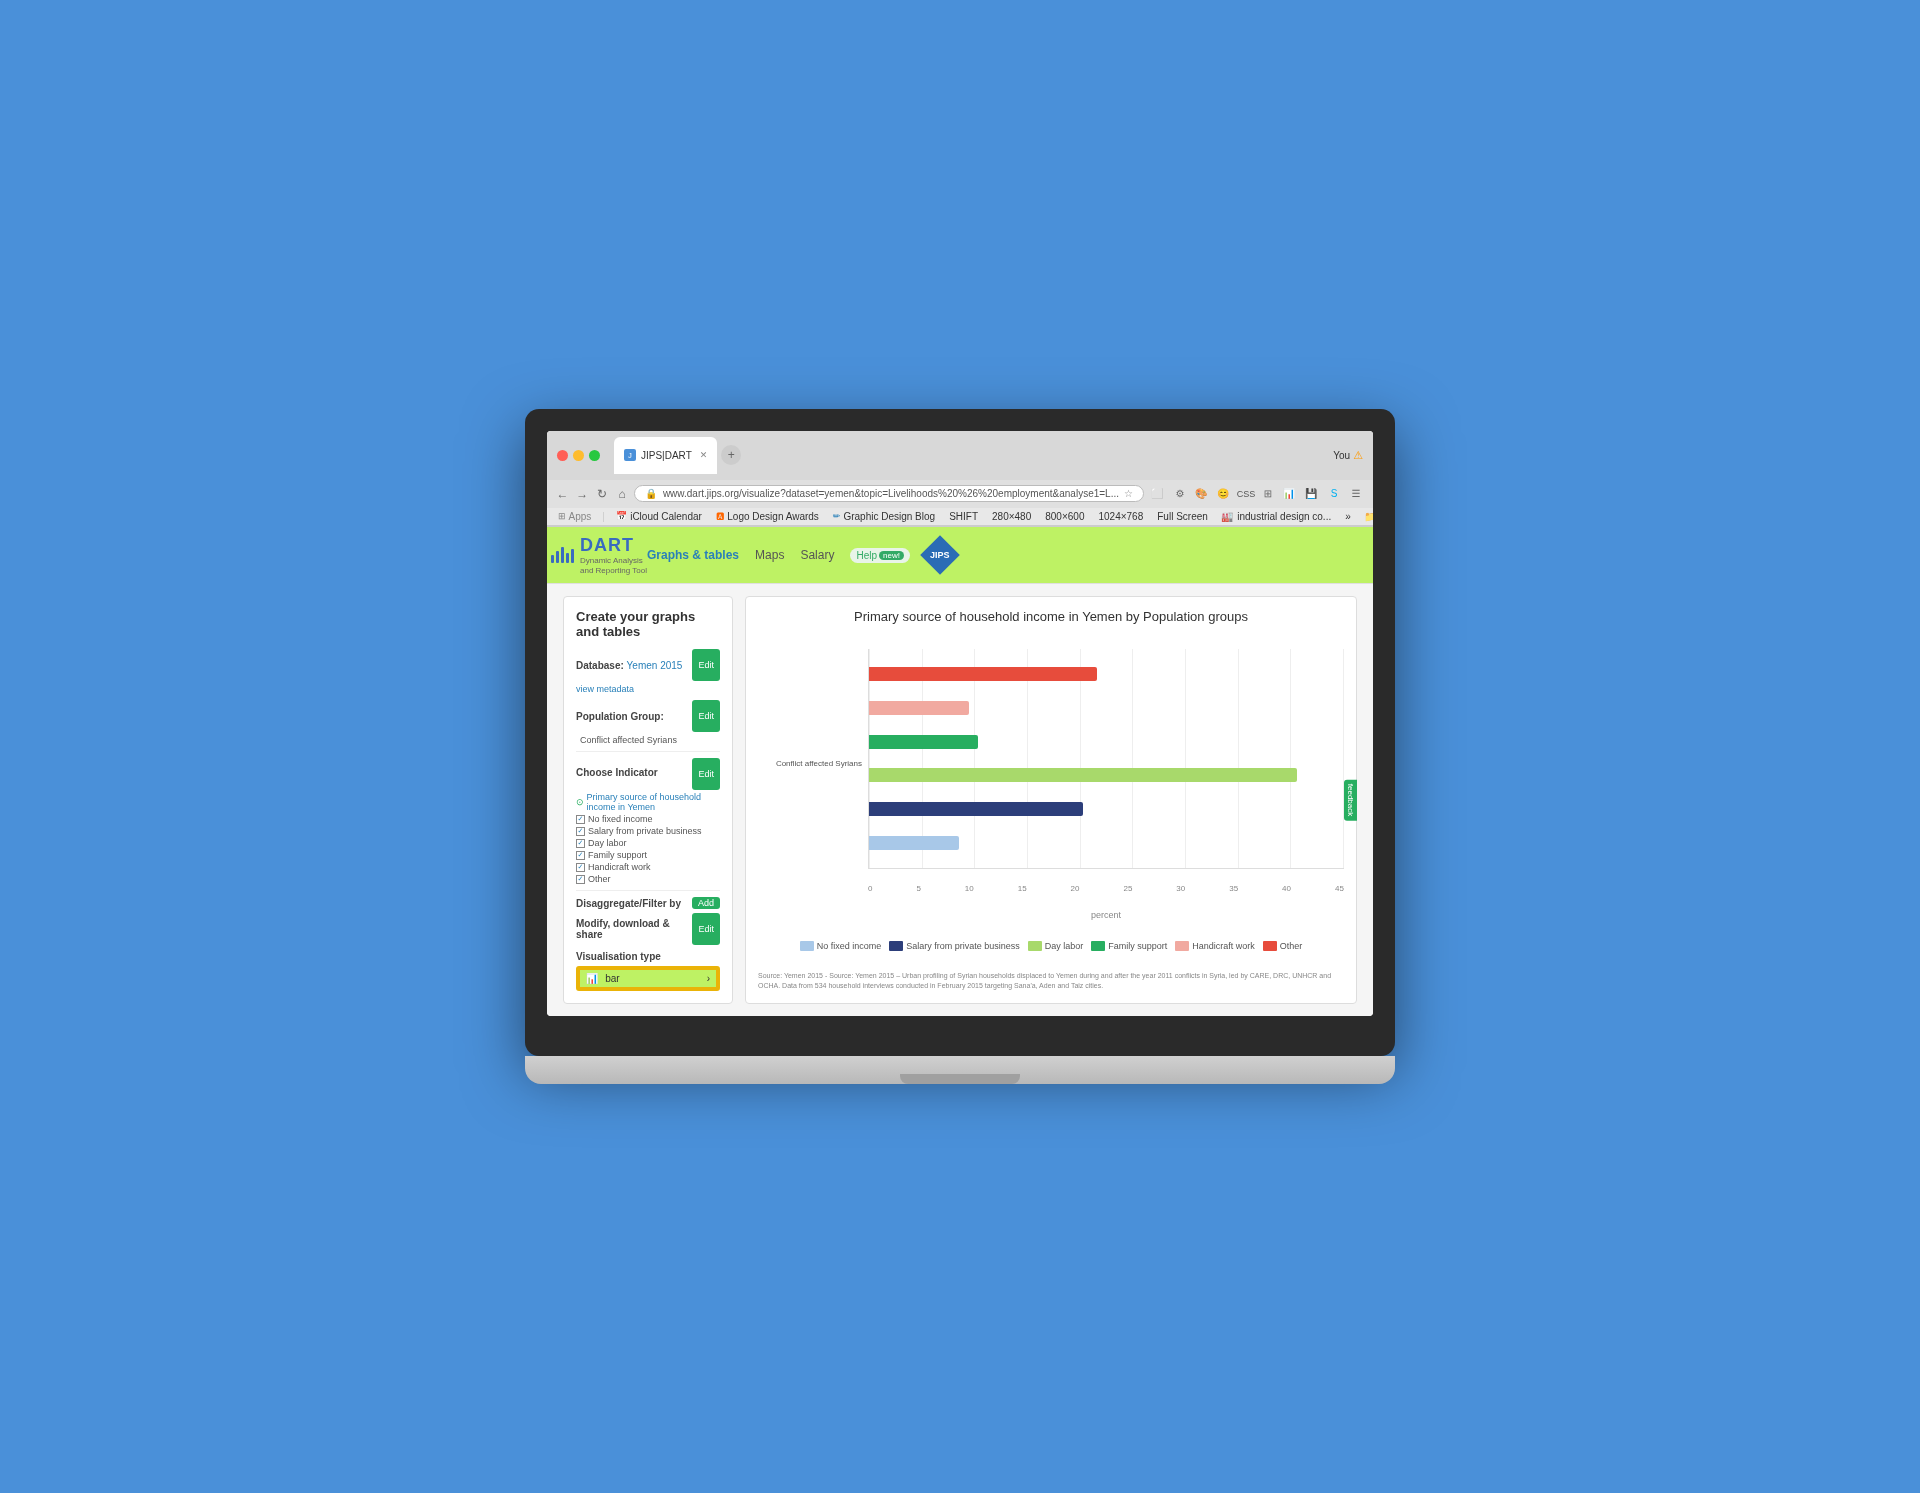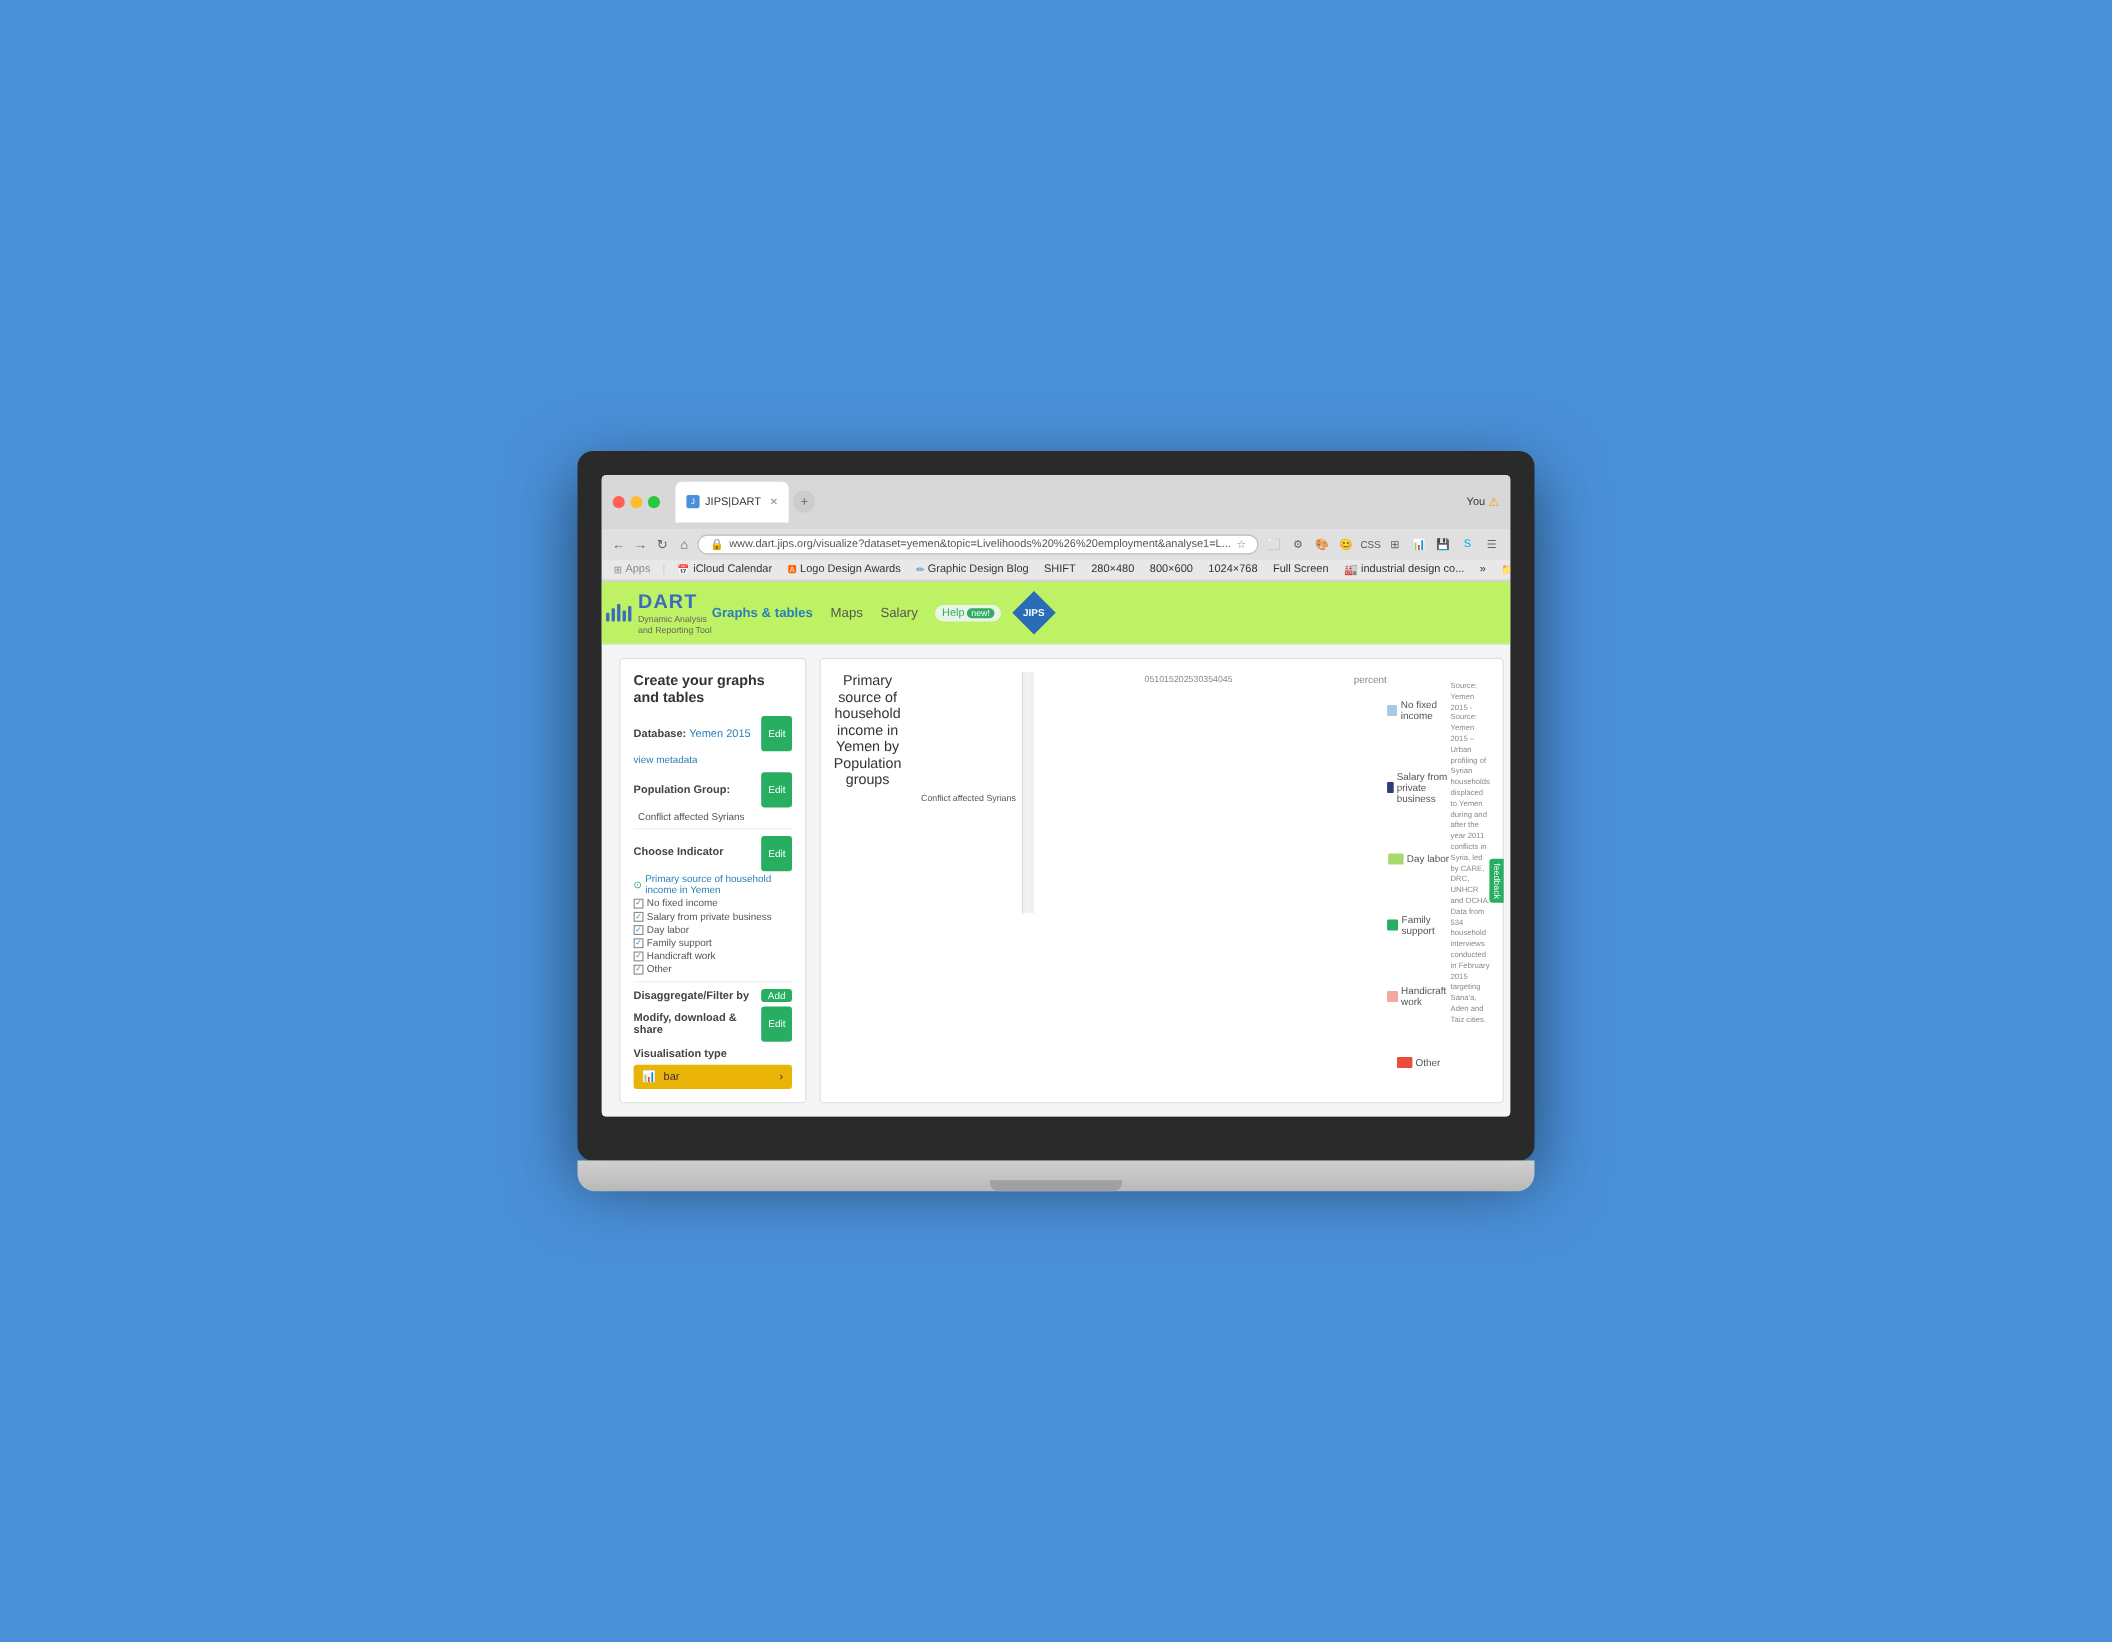--- a/index.html
+++ b/index.html
@@ -277,39 +277,39 @@
     }
     .checkbox-row {
       display: flex; align-items: center; gap: 3px;
       font-size: 9px; color: #555; margin-bottom: 2px;
     }
     .cb { width: 9px; height: 9px; border: 1px solid #888; display: inline-flex; align-items: center; justify-content: center; font-size: 7px; color: #2980b9; flex-shrink: 0; }
     .section-header-row {
       display: flex; align-items: center; justify-content: space-between; margin-bottom: 2px;
     }
     .viz-select {
-      border: 2px solid #eab308;
+      border: 4px solid #eab308;
       border-radius: 3px;
       padding: 3px 6px;
       font-size: 10px;
       width: 100%;
       display: flex; align-items: center; justify-content: space-between;
-      cursor: pointer; background: #eab308; color: #333; margin-top: 4px; text-align: right;
+      cursor: pointer; background: #bef264; color: #333; margin-top: 4px; text-align: right;
     }
     .viz-icon { font-size: 10px; margin-right: 4px; }
 
     
     .chart-panel {
       flex: 1;
       background: #fff;
       border: 1px solid #ddd;
       border-radius: 4px;
       padding: 12px;
       display: flex;
-      flex-direction: row;
+      flex-direction: column;
       justify-content: space-between;
     }
     .chart-title {
       text-align: center;
       font-size: 13px;
       color: #333;
       margin-bottom: 12px;
       font-weight: normal;
     }
 

